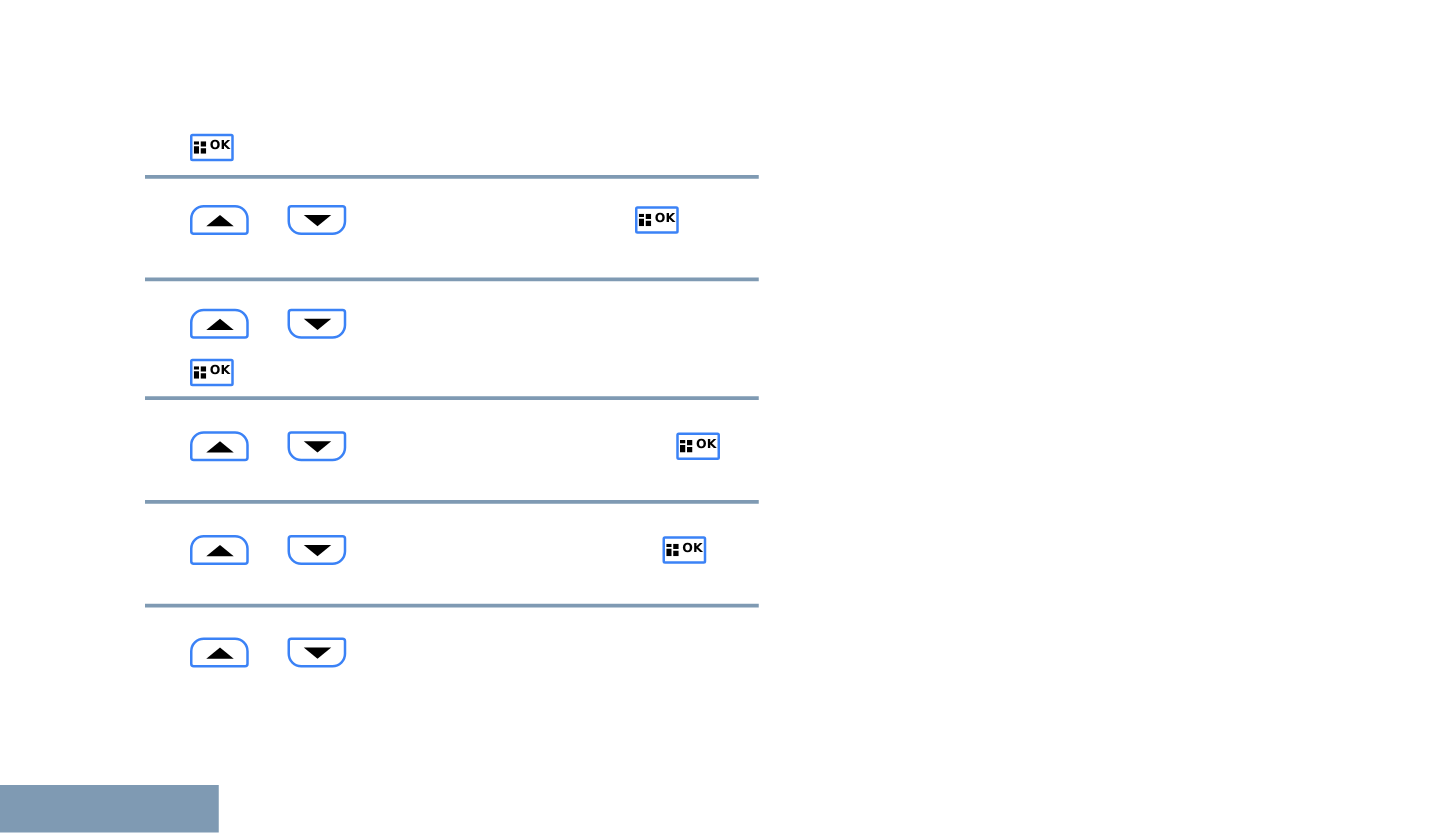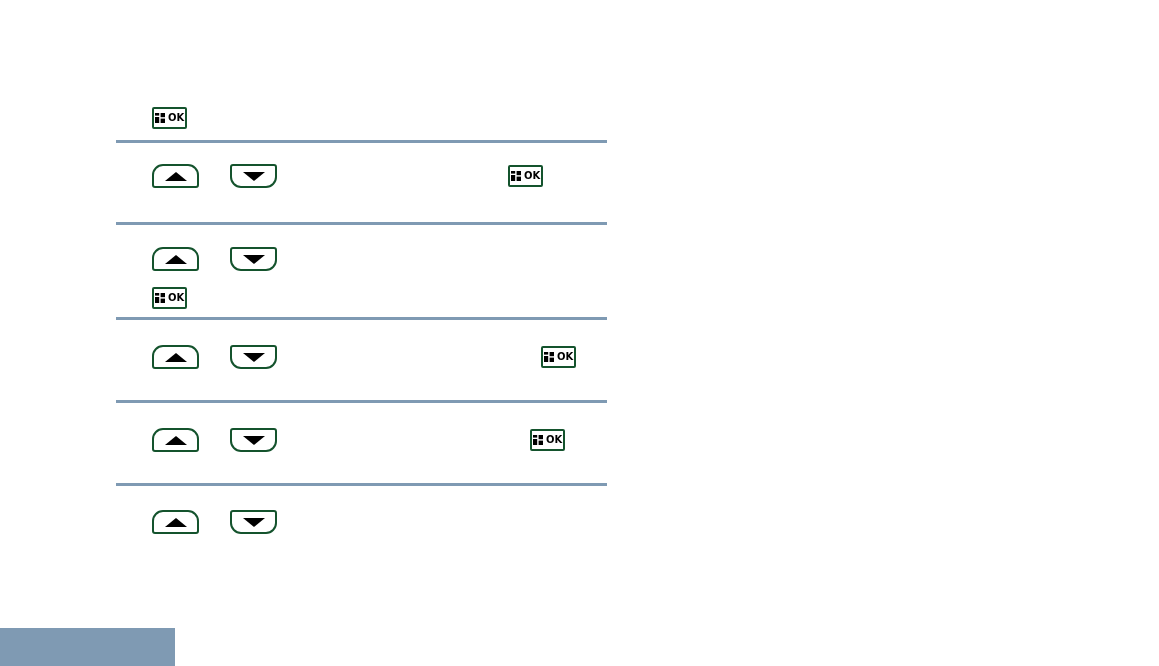--- a/index.html
+++ b/index.html
@@ -28,21 +28,21 @@
     height: 3px;
     background: #7f9ab3;
   }
   .col-left-div  { left: 116px; width: 491px; }
 
   
   .key {
     position: absolute;
     box-sizing: border-box;
     background: #ffffff;
-    border: 2px solid #14532d;
+    border: 2px solid #3b82f6;
     display: flex;
     align-items: center;
     justify-content: center;
   }
 
   
   .key-ok {
     width: 35px;
     height: 22px;
     border-radius: 2px;

